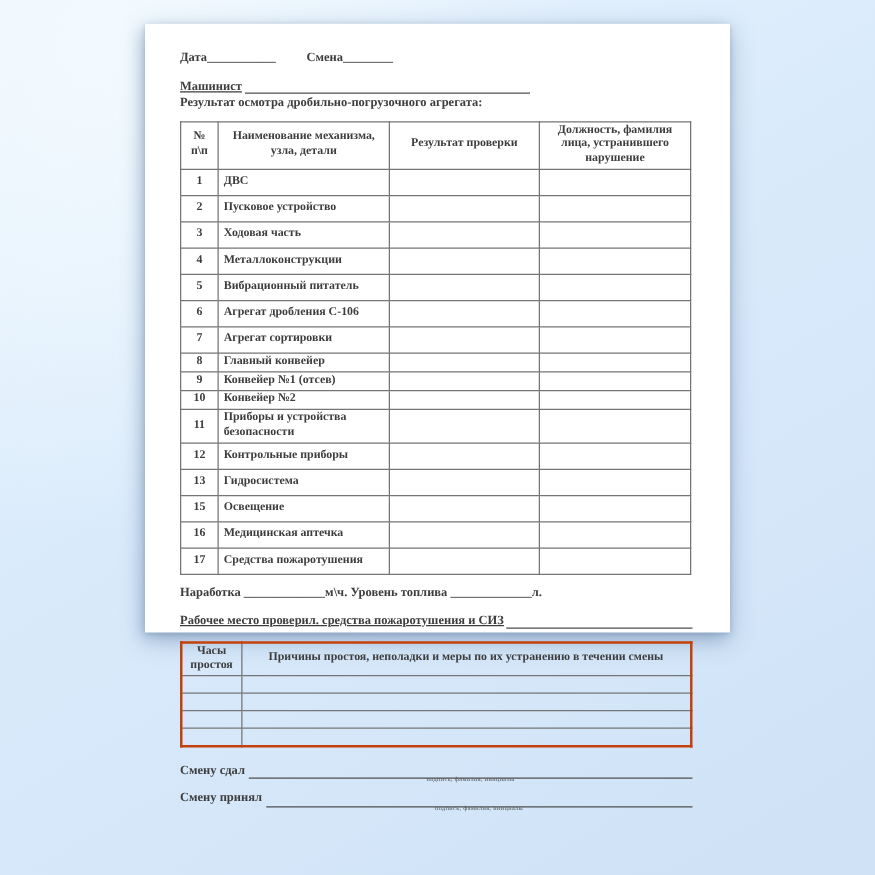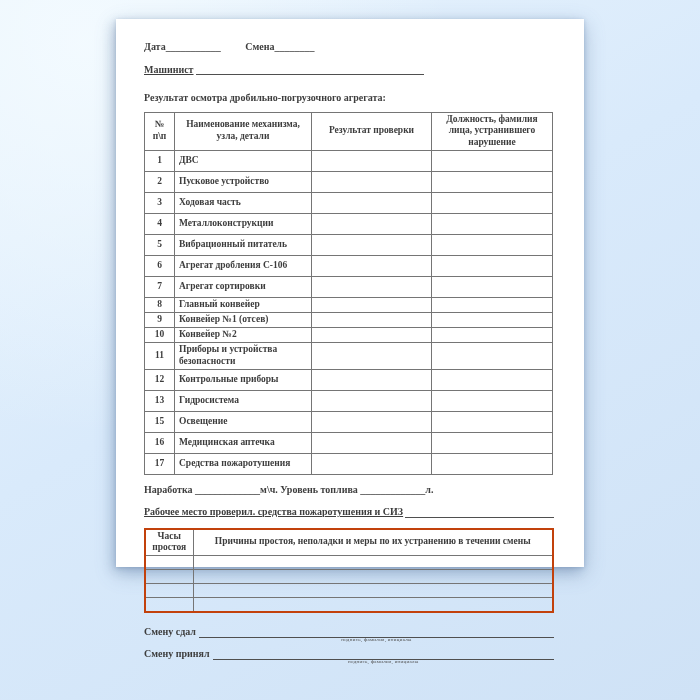--- a/index.html
+++ b/index.html
@@ -4,49 +4,49 @@
 <style>
   html,body{margin:0;padding:0;}
   body{
     width:700px;height:700px;position:relative;overflow:hidden;
     background:
       radial-gradient(ellipse at 12% 6%, rgba(244,251,255,.9) 0%, rgba(244,251,255,0) 42%),
       linear-gradient(150deg,#e9f4fd 0%,#d9eafb 45%,#cfe2f6 100%);
     font-family:"Liberation Serif","DejaVu Serif",serif;
   }
   .paper{
-    position:absolute;left:116px;top:19px;width:468px;height:548px;
+    position:absolute;left:116px;top:19px;width:468px;height:487px;
     background:#ffffff;
     box-shadow:0 6px 18px rgba(85,115,155,.42), 0 1px 4px rgba(85,115,155,.30), -4px 4px 10px rgba(85,115,155,.18);
   }
   .content{
     position:relative;padding:22px 30px 0 28px;
     font-size:10px;line-height:1.25;font-weight:600;color:#3d3d3d;
   }
   .topline{display:flex;justify-content:space-between;align-items:baseline;}
   .gap-right{margin-right:22px;}
   .row-line{display:flex;align-items:center;margin-top:10px;text-decoration:underline;}
   .fill-line{flex:1;border-bottom:1px solid #4f4f4f;height:10px;margin-left:2px;}
   .op-line{width:228px;flex:none;}
-  .section-title{margin-top:16px;}
+  .section-title{margin-top:1px;}
   table{border-collapse:collapse;table-layout:fixed;}
   table.main{width:408px;margin-top:7px;border:1px solid #555;}
   table.main th,table.main td{border:1px solid #757575;padding:1px 4px;font-size:9.5px;vertical-align:middle;overflow:hidden;}
   table.main th{font-weight:700;text-align:center;line-height:1.25;}
   table.main tr.hdr{height:38px;}
   table.main tr.reg{height:21px;}
   table.main tr.short{height:13px;}
   td.num{text-align:center;padding:1px 2px;}
   table.downtime{width:408px;margin-top:9px;border:2px solid #c2410c;}
   table.downtime th,table.downtime td{border:1px solid #757575;padding:1px 4px;font-size:9.5px;vertical-align:middle;}
   table.downtime th{font-weight:700;text-align:center;line-height:1.25;}
   table.downtime tr.hdr{height:27px;}
   table.downtime tr.empty{height:14px;}
   .metrics{margin-top:9px;}
-  .sig-row{display:flex;align-items:center;margin-top:13px;}
+  .sig-row{display:flex;align-items:flex-end;margin-top:13px;}
   .sig-row.second{margin-top:10px;}
   .sig-line{flex:1;position:relative;border-bottom:1px solid #4f4f4f;height:10px;margin-left:3px;}
   .sig-caption{
     position:absolute;left:0;right:0;top:10px;text-align:center;
     font-size:5px;font-weight:400;color:#4f4f4f;letter-spacing:.3px;line-height:1.1;
   }
 </style>
 </head>
 <body>
 

